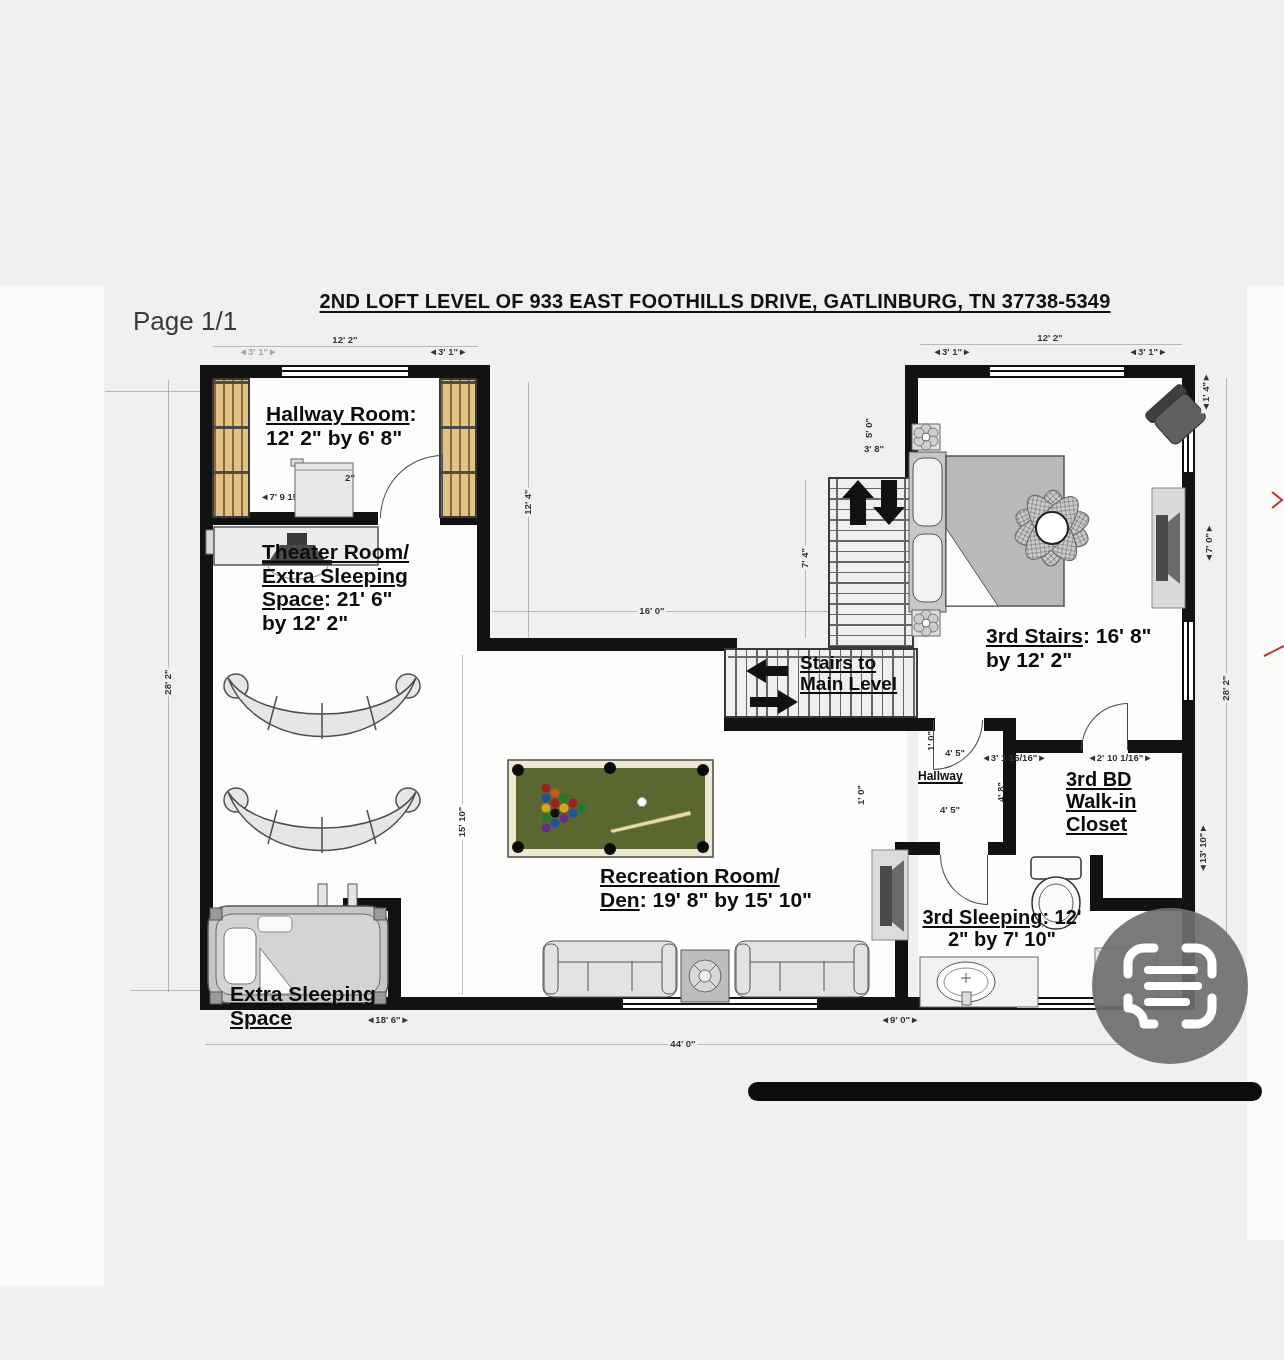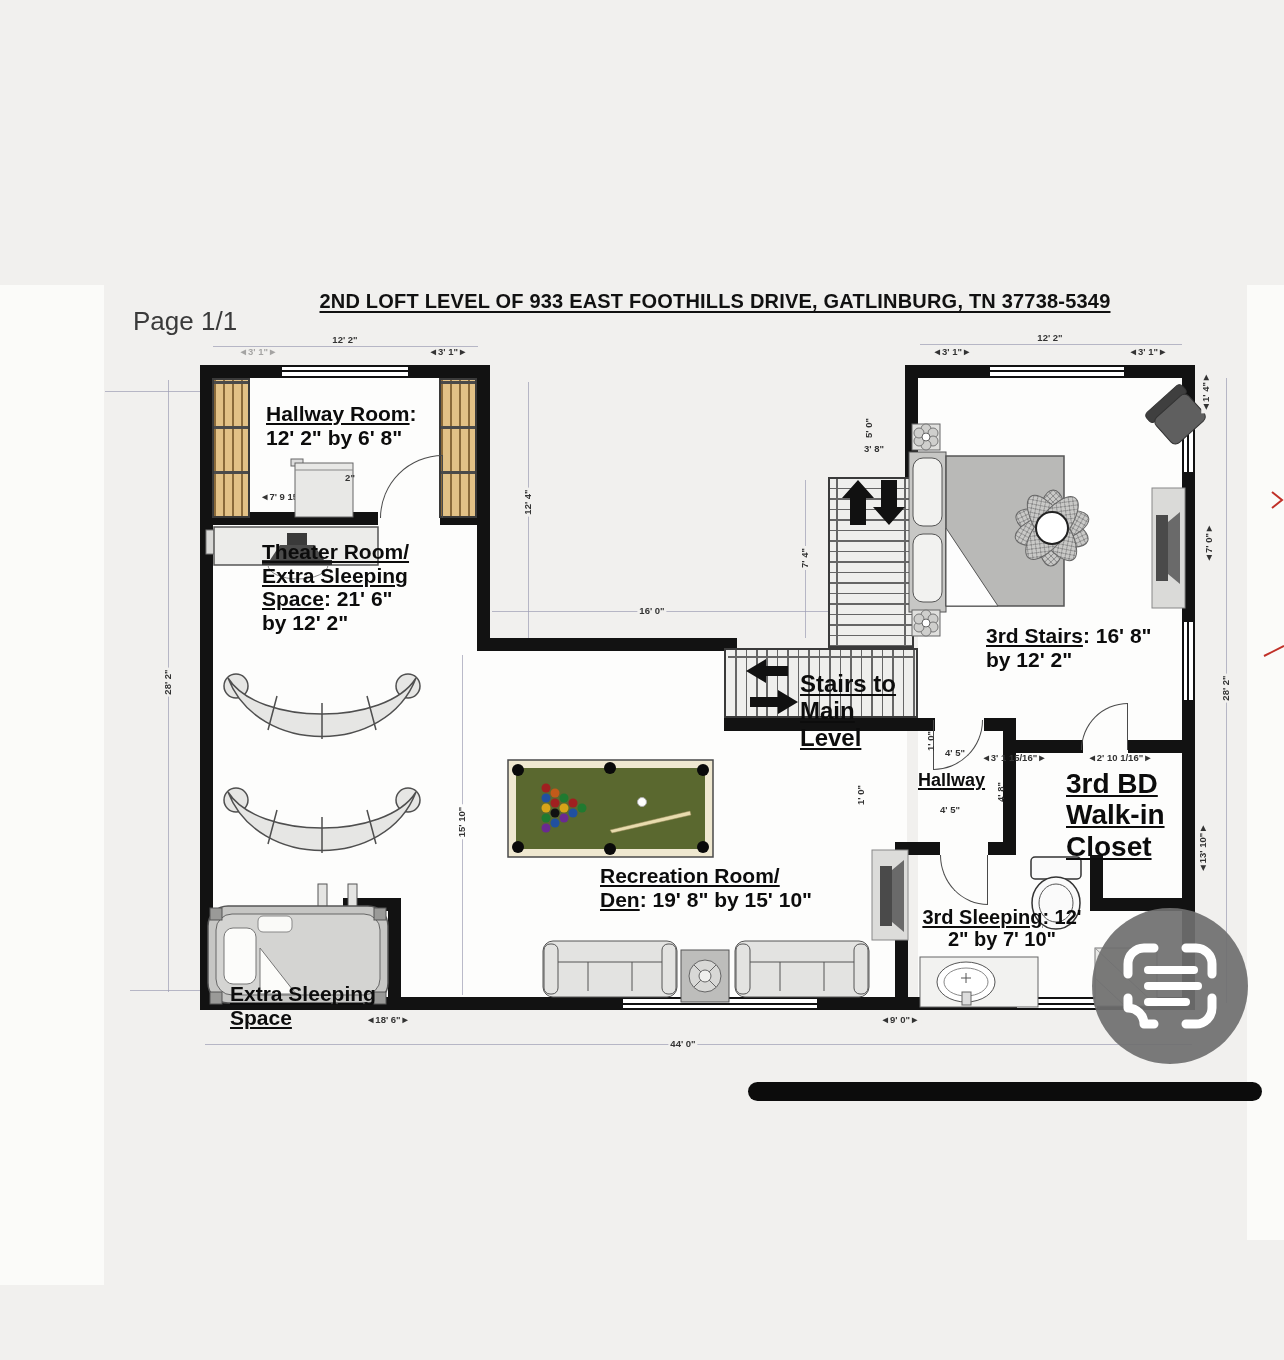--- a/index.html
+++ b/index.html
@@ -32,21 +32,21 @@
   .room{position:absolute;z-index:5;font-weight:700;font-size:21px;line-height:1.12;color:#0c0c0c;}
   .rn{text-decoration:underline;text-decoration-thickness:2px;text-underline-offset:2px;}
   .furn{position:absolute;left:0;top:0;z-index:3;pointer-events:none;}
   #title{position:absolute;left:150px;top:290px;width:1130px;text-align:center;z-index:5;
          font-weight:700;font-size:20px;letter-spacing:.2px;text-decoration:underline;text-decoration-thickness:2px;text-underline-offset:3px;}
   #pageind{position:absolute;left:133px;top:306px;z-index:5;font-size:26px;color:#3a3a3a;}
   #footerbar{position:absolute;left:748px;top:1082px;width:514px;height:19px;background:#0c0c0c;border-radius:10px;z-index:5;}
   #footer{position:absolute;left:280px;top:1110px;width:880px;text-align:center;z-index:5;
           font-weight:700;font-size:23px;letter-spacing:-.3px;}
   #wm{position:absolute;left:1090px;top:908px;z-index:6;}
-  .stairlbl{font-size:24px;margin-top:19px;}
+  .stairlbl{font-size:19px;}
 </style>
 </head>
 <body>
 
 <div id="stage">
 
   <div class="strip" style="left:0;top:285px;width:104px;height:1000px"></div>
   <div class="strip" style="left:1247px;top:285px;width:37px;height:955px"></div>
 
   <div id="title">2ND LOFT LEVEL OF 933 EAST FOOTHILLS DRIVE, GATLINBURG, TN 37738-5349</div>
@@ -311,22 +311,22 @@
     <g fill="none" stroke="#c03028" stroke-width="2">
       <path d="M1272 492 L1282 500 L1272 508"></path>
       <path d="M1264 656 L1284 646"></path>
     </g>
   </svg>
 
   <div class="room" style="left:266px;top:402px;width:170px"><span class="rn">Hallway Room</span><span>: 12' 2" by 6' 8"</span></div>
   <div class="room" style="left:262px;top:540px;width:152px"><span class="rn">Theater Room/ Extra Sleeping Space</span><span>: 21' 6" by 12' 2"</span></div>
   <div class="room" style="left:600px;top:864px;width:230px"><span class="rn">Recreation Room/ Den</span><span>: 19' 8" by 15' 10"</span></div>
   <div class="room" style="left:986px;top:624px;width:170px"><span class="rn">3rd Stairs</span><span>: 16' 8" by 12' 2"</span></div>
-  <div class="room" style="left:918px;top:770px;width:88px;font-size:18px"><span class="rn">Hallway</span></div>
-  <div class="room" style="left:1066px;top:768px;width:112px;font-size:28px"><span class="rn">3rd BD Walk-in Closet</span></div>
+  <div class="room" style="left:918px;top:770px;width:88px;font-size:12px"><span class="rn">Hallway</span></div>
+  <div class="room" style="left:1066px;top:768px;width:112px;font-size:20px"><span class="rn">3rd BD Walk-in Closet</span></div>
   <div class="room" style="left:912px;top:906px;width:180px;text-align:center;font-size:20px"><span class="rn">3rd Sleeping</span><span>: 12' 2" by 7' 10"</span></div>
   <div class="room" style="left:230px;top:982px;width:160px"><span class="rn">Extra Sleeping Space</span></div>
   <div class="room stairlbl" style="left:800px;top:652px;width:118px"><span class="rn">Stairs to Main Level</span></div>
 
   <div class="dim bgd" style="left:345px;top:340px">12' 2"</div>
   <div class="dim bgd" style="left:258px;top:352px;opacity:.4">◄3' 1"►</div>
   <div class="dim bgd" style="left:448px;top:352px">◄3' 1"►</div>
   <div class="dim bgd" style="left:1050px;top:338px">12' 2"</div>
   <div class="dim bgd" style="left:952px;top:352px">◄3' 1"►</div>
   <div class="dim bgd" style="left:1148px;top:352px">◄3' 1"►</div>

